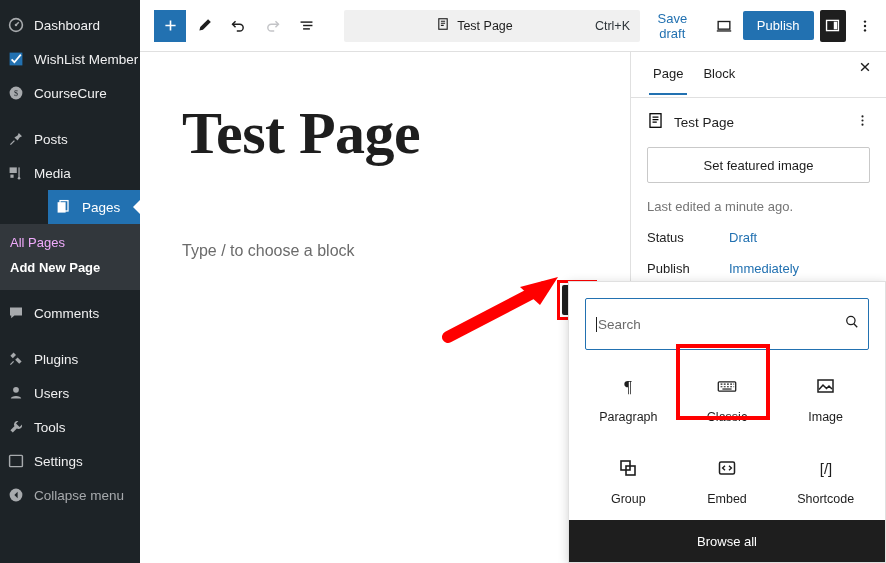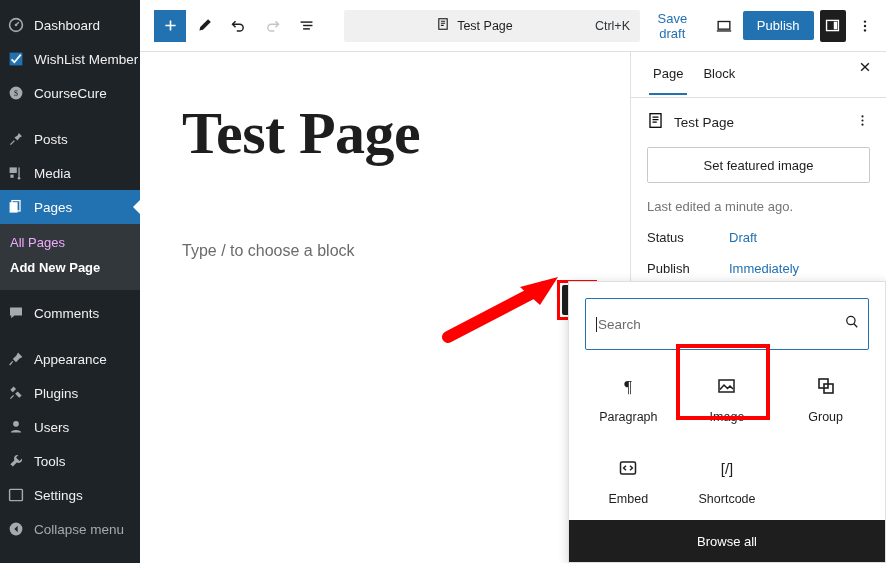--- a/index.html
+++ b/index.html
@@ -23,21 +23,21 @@
     height: 34px; padding-left: 8px;
     font-size: 13.5px; color: #f0f0f1;
     position: relative;
   }
   .menu-item .mi-icon {
     width: 26px; flex: 0 0 26px;
     display: flex; align-items: center; justify-content: flex-start;
     color: #a7aaad;
   }
   .menu-item .mi-icon svg { display:block; }
-  .menu-item.current { background: #2271b1; color: #fff; }
+  .menu-item.current { background: #2271b1; color: #fff; margin-left: 48px; }
   .menu-item.current .mi-icon { color:#fff; }
   .menu-item.current::after {
     content: ""; position: absolute; right: -1px; top: 50%;
     transform: translateY(-50%);
     border-top: 8px solid transparent;
     border-bottom: 8px solid transparent;
     border-right: 8px solid #fff;
   }
   .menu-sep { height: 12px; }
   .submenu { background: #32373c; padding: 6px 0 10px 0; }
@@ -306,29 +306,20 @@
       <span class="mi-icon">
         <svg width="16" height="16" viewBox="0 0 20 20" fill="currentColor">
             <path d="M2.5 3 H17.5 V13 H8 L4 16.5 V13 H2.5 Z"></path>
           </svg>
       </span>
       <span>Comments</span>
     </div>
 
     <div class="menu-sep"></div>
 
-    <div class="menu-item">
-      <span class="mi-icon">
-        <svg width="16" height="16" viewBox="0 0 20 20" fill="currentColor">
-            <path d="M12.5 2 L18 7.5 L14.5 9.5 L10 14 L6 10 L10.5 5.5 Z"></path>
-            <path d="M6 13 L2 17.5" stroke="currentColor" stroke-width="1.6"></path>
-          </svg>
-      </span>
-      <span>Appearance</span>
-    </div>
 
     <div class="menu-item">
       <span class="mi-icon">
         <svg width="16" height="16" viewBox="0 0 20 20" fill="currentColor">
             <path d="M7 2 L10 5 L6 9 L3 6 Z"></path>
             <path d="M9 11 L14 16 L17 13 L12 8 Z"></path>
             <path d="M3 17 L7 13" stroke="currentColor" stroke-width="1.6"></path>
           </svg>
       </span>
       <span>Plugins</span>
@@ -543,20 +534,31 @@
 
       <div class="ins-cell">
         <span class="ic">
           <svg width="20" height="20" viewBox="0 0 20 20" fill="currentColor">
               <text x="10" y="16" font-size="17" text-anchor="middle" font-family="Liberation Serif, serif">¶</text>
             </svg>
         </span>
         <span class="lb">Paragraph</span>
       </div>
 
+      <div class="ins-cell">
+        <span class="ic">
+          <svg width="22" height="20" viewBox="0 0 24 20" fill="none" stroke="currentColor" stroke-width="1.4">
+              <rect x="2.5" y="5.5" width="19" height="10" rx="1"></rect>
+              <path d="M5 8 H7 M8.5 8 H10.5 M12 8 H14 M15.5 8 H17.5 M19 8 H19.8" stroke-width="1.3"></path>
+              <path d="M5 10.8 H7 M8.5 10.8 H10.5 M12 10.8 H14 M15.5 10.8 H17.5 M19 10.8 H19.8" stroke-width="1.3"></path>
+              <path d="M7 13.3 H17" stroke-width="1.3"></path>
+            </svg>
+        </span>
+        <span class="lb">Classic</span>
+      </div>
 
       <div class="ins-cell">
         <span class="ic">
           <svg width="21" height="20" viewBox="0 0 20 20" fill="none" stroke="currentColor" stroke-width="1.5">
               <rect x="2.5" y="4" width="15" height="12"></rect>
               <path d="M3.5 13.5 L7.5 9 L11 12.5 L13.5 10 L16.5 13"></path>
             </svg>
         </span>
         <span class="lb">Image</span>
       </div>

